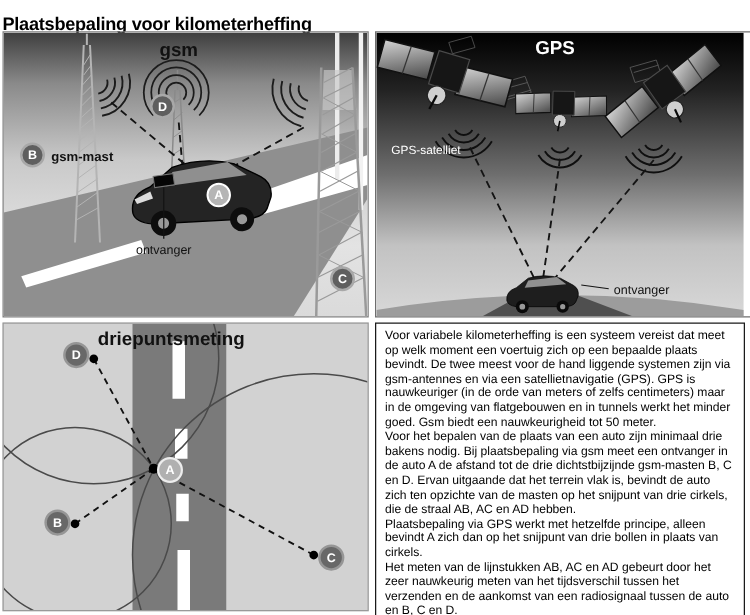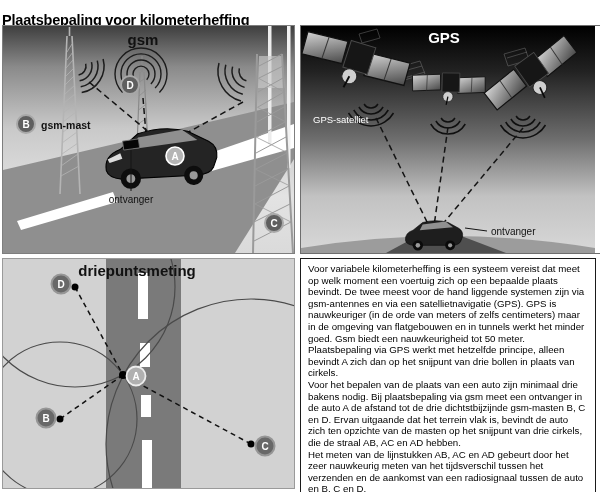--- a/index.html
+++ b/index.html
@@ -253,17 +253,17 @@
       <circle cx="133" cy="117" r="9.5" fill="#b0b0b0" stroke="#ededed" stroke-width="1.8"></circle>
       <text x="133" y="120.5" text-anchor="middle" font-size="10" font-weight="bold" fill="#fff">A</text>
     </g>
 
     <text x="134" y="17" text-anchor="middle" font-size="15" font-weight="bold" fill="#111">driepuntsmeting</text>
   </svg>
 </div>
 
 <div class="panel" id="text-panel">
   <p>Voor variabele kilometerheffing is een systeem vereist dat meet op welk moment een voertuig zich op een bepaalde plaats bevindt. De twee meest voor de hand liggende systemen zijn via gsm-antennes en via een satellietnavigatie (GPS). GPS is nauwkeuriger (in de orde van meters of zelfs centimeters) maar in de omgeving van flatgebouwen en in tunnels werkt het minder goed. Gsm biedt een nauwkeurigheid tot 50 meter.</p>
+  <p>Voor het bepalen van de plaats van een auto zijn minimaal drie bakens nodig. Bij plaatsbepaling via gsm meet een ontvanger in de auto A de afstand tot de drie dichtstbijzijnde gsm-masten B, C en D. Ervan uitgaande dat het terrein vlak is, bevindt de auto zich ten opzichte van de masten op het snijpunt van drie cirkels, die de straal AB, AC en AD hebben.</p>
   <p>Plaatsbepaling via GPS werkt met hetzelfde principe, alleen bevindt A zich dan op het snijpunt van drie bollen in plaats van cirkels.</p>
-  <p>Voor het bepalen van de plaats van een auto zijn minimaal drie bakens nodig. Bij plaatsbepaling via gsm meet een ontvanger in de auto A de afstand tot de drie dichtstbijzijnde gsm-masten B, C en D. Ervan uitgaande dat het terrein vlak is, bevindt de auto zich ten opzichte van de masten op het snijpunt van drie cirkels, die de straal AB, AC en AD hebben.</p>
   <p>Het meten van de lijnstukken AB, AC en AD gebeurt door het zeer nauwkeurig meten van het tijdsverschil tussen het verzenden en de aankomst van een radiosignaal tussen de auto en B, C en D.</p>
   <div class="credit">© RD, A. Dorst</div>
 </div>
 
 </body></html>

